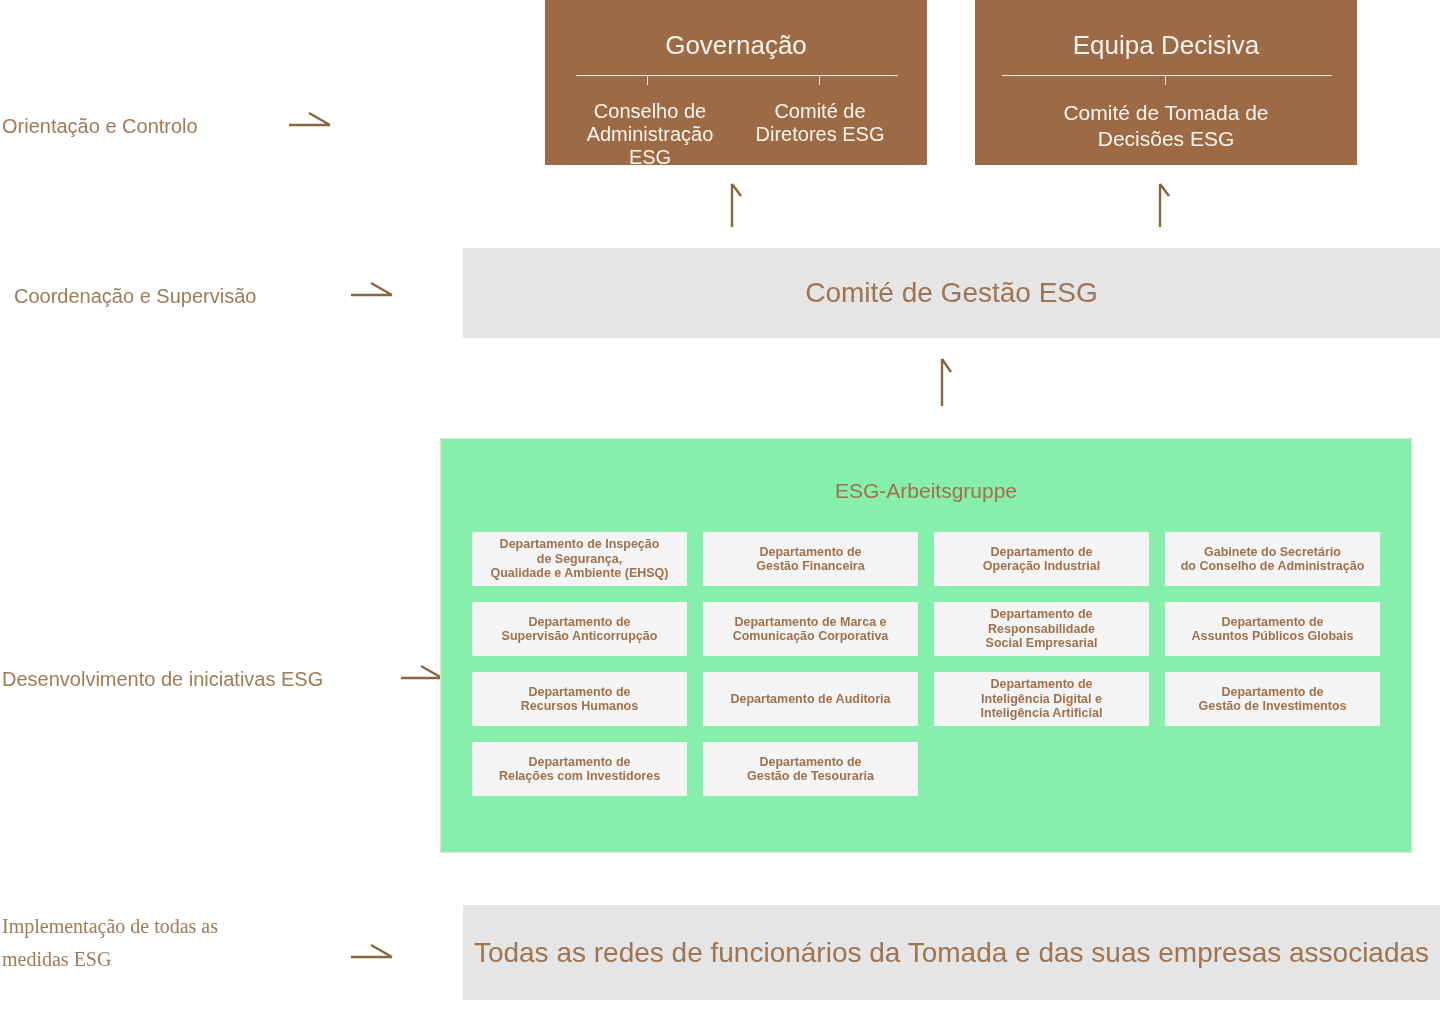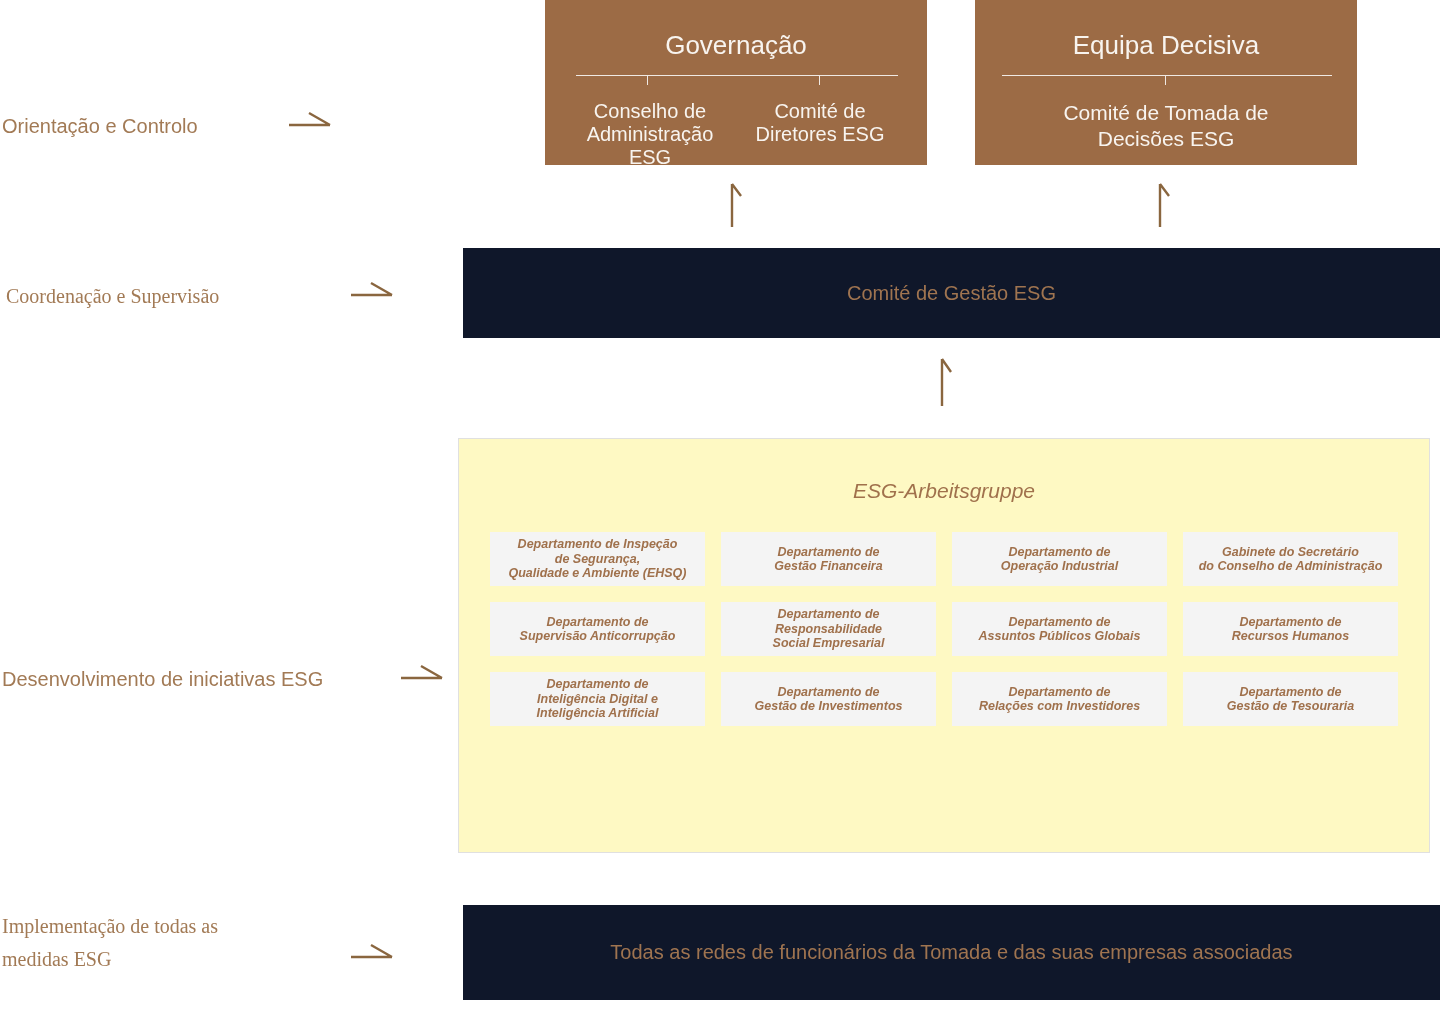--- a/index.html
+++ b/index.html
@@ -65,37 +65,36 @@
   }
   .brown-child.big {
     font-size: 21px;
     line-height: 26px;
   }
   
   .gray-bar {
     position: absolute;
     left: 463px;
     width: 977px;
-    background: #0f172a;
+    background: #e5e5e5;
     display: flex;
     align-items: center;
     justify-content: center;
     color: #9f7450;
-    font-size: 20px;
+    font-size: 28px;
   }
   
   .workgroup {
     position: absolute;
-    left: 458px;
+    left: 440px;
     top: 438px;
     width: 970px;
     height: 413px;
-    background: #fef9c3;
+    background: #86efac;
     border: 1px solid #e0e0e0;
-    font-style: italic;
   }
   .workgroup-title {
     position: absolute;
     top: 40px;
     left: 0;
     width: 100%;
     text-align: center;
     color: #a0714c;
     font-size: 21px;
   }
@@ -126,21 +125,21 @@
 </head>
 <body>
 
 <div class="stage">
 
   <div class="row-label" style="left:2px; top:110px;">Orientação e Controlo</div>
   <svg class="arrow-right" style="left:288px; top:108px;" width="44" height="24" viewBox="0 0 44 24">
     <path d="M1 17 H42 M21 5 L42 17" stroke="#8a663f" stroke-width="2.4" fill="none"></path>
   </svg>
 
-  <div class="row-label" style="left:6px; top:280px;font-family:Liberation Serif, serif;">Coordenação e Supervisão</div>
+  <div class="row-label" style="left:14px; top:280px;">Coordenação e Supervisão</div>
   <svg class="arrow-right" style="left:350px; top:278px;" width="44" height="24" viewBox="0 0 44 24">
     <path d="M1 17 H42 M21 5 L42 17" stroke="#8a663f" stroke-width="2.4" fill="none"></path>
   </svg>
 
   <div class="row-label" style="left:2px; top:663px;">Desenvolvimento de iniciativas ESG</div>
   <svg class="arrow-right" style="left:400px; top:661px;" width="44" height="24" viewBox="0 0 44 24">
     <path d="M1 17 H42 M21 5 L42 17" stroke="#8a663f" stroke-width="2.4" fill="none"></path>
   </svg>
 
   <div class="row-label" style="left:2px; top:910px;font-family:Liberation Serif, serif;">Implementação de todas as
@@ -192,27 +191,30 @@
 de Segurança,
 Qualidade e Ambiente (EHSQ)</div>
       <div class="dept-cell">Departamento de
 Gestão Financeira</div>
       <div class="dept-cell">Departamento de
 Operação Industrial</div>
       <div class="dept-cell">Gabinete do Secretário
 do Conselho de Administração</div>
       <div class="dept-cell">Departamento de
 Supervisão Anticorrupção</div>
+      <div class="dept-cell">Departamento de Marca e
+Comunicação Corporativa</div>
       <div class="dept-cell">Departamento de
 Responsabilidade
 Social Empresarial</div>
       <div class="dept-cell">Departamento de
 Assuntos Públicos Globais</div>
       <div class="dept-cell">Departamento de
 Recursos Humanos</div>
+      <div class="dept-cell">Departamento de Auditoria</div>
       <div class="dept-cell">Departamento de
 Inteligência Digital e
 Inteligência Artificial</div>
       <div class="dept-cell">Departamento de
 Gestão de Investimentos</div>
       <div class="dept-cell">Departamento de
 Relações com Investidores</div>
       <div class="dept-cell">Departamento de
 Gestão de Tesouraria</div>
     </div>

